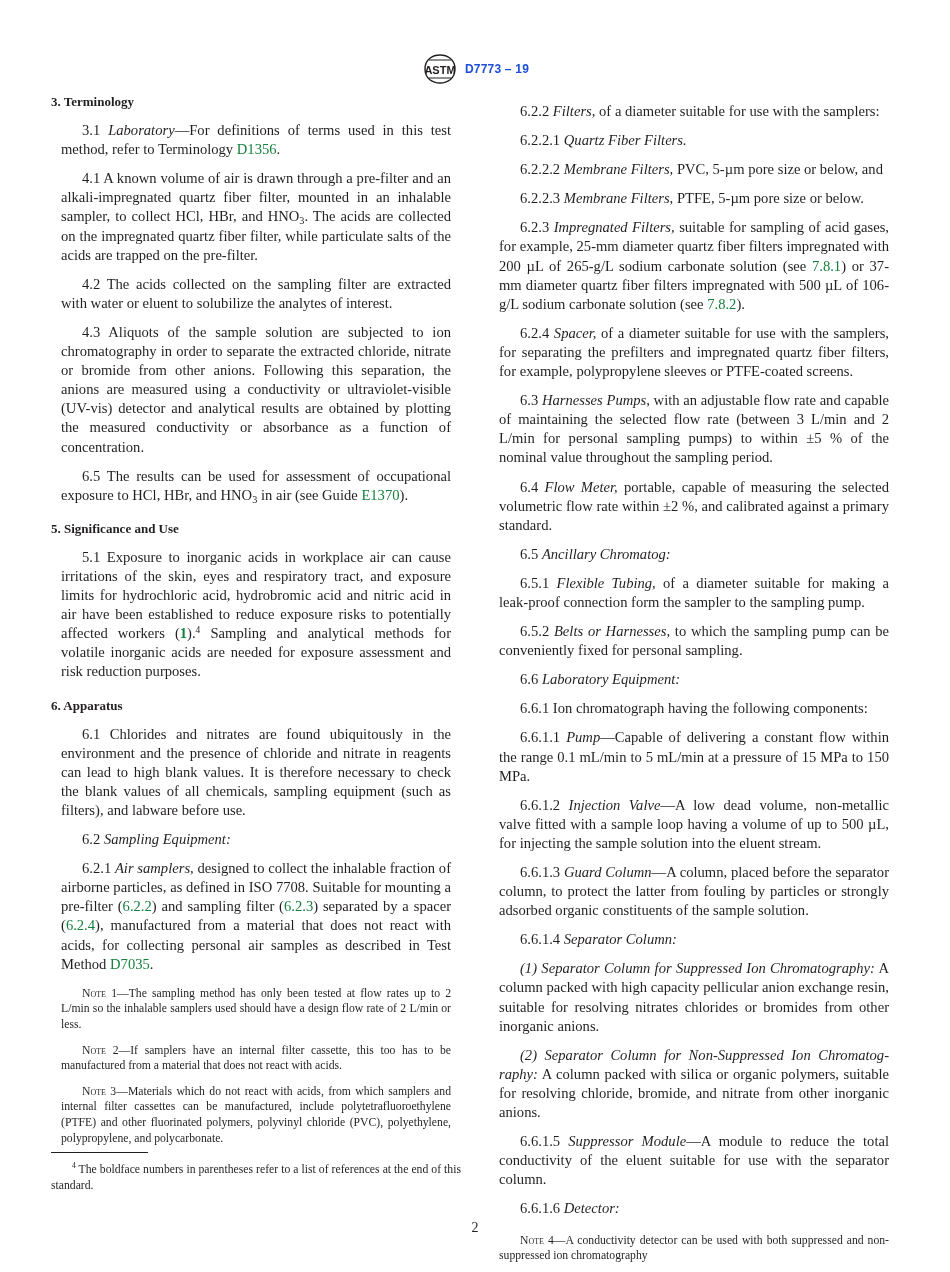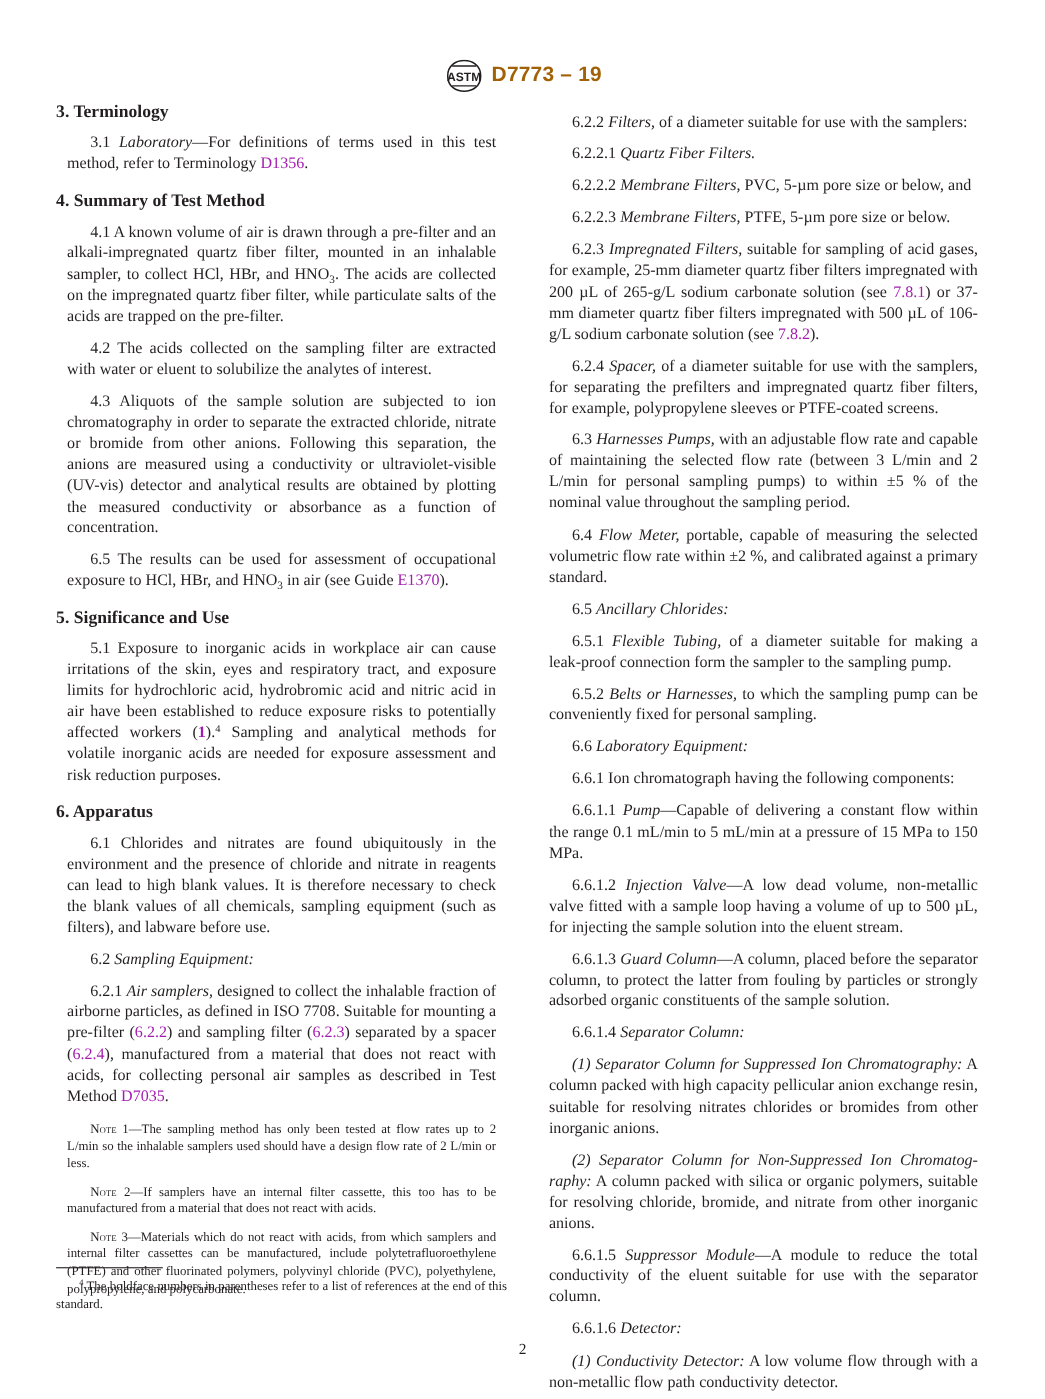--- a/index.html
+++ b/index.html
@@ -10,37 +10,37 @@
   }
   .header {
     position: absolute; top: 54px; left: 0; width: 950px;
     display: flex; justify-content: center; align-items: center; gap: 6px;
   }
   .logo {
     width: 38px; height: 30px; display: inline-block; text-align: right;
   }
   .doc-id {
     font-family: "Liberation Sans", "DejaVu Sans", sans-serif;
-    font-weight: bold; font-size: 19px; letter-spacing: 0.2px; color: #a16207;
+    font-weight: bold; font-size: 12px; letter-spacing: 0.2px; color: #1d4ed8;
   }
   .col {
     position: absolute; top: 92px; width: 410px;
     font-size: 14.6px; line-height: 19.1px; text-align: justify;
     hyphens: manual;
   }
   .col.left { left: 51px; }
   .col.right { left: 489px; }
   .col p { margin: 10px; text-indent: 0; }
   .ind { text-indent: 21px !important; }
-  .h { font-weight: bold; font-size: 16px; margin: 0 0 6px 0 !important; }
+  .h { font-weight: bold; font-size: 13px; margin: 0 0 6px 0 !important; }
   .gap { margin-top: 6px !important; }
   .gap2 { margin-top: 14px !important; }
   .note { font-size: 11.7px; line-height: 15.6px; }
   .sc { font-variant: small-caps; }
-  .lnk { color: #a21caf; }
+  .lnk { color: #15803d; }
   i { font-style: italic; }
   sub { font-size: 70%; vertical-align: -3px; line-height: 0; }
   sup { font-size: 65%; vertical-align: 5px; line-height: 0; }
   .footrule {
     position: absolute; left: 51px; top: 1152px; width: 97px; height: 0;
     border-top: 1px solid #231f20;
   }
   .footnote {
     position: absolute; left: 51px; top: 1162px; width: 410px;
     font-size: 11.7px; line-height: 15.6px; text-align: justify;
@@ -61,21 +61,20 @@
       <path d="M8 6 L30 6 M8 24 L30 24" stroke="#231f20" stroke-width="1.2"></path>
     </svg>
   </span>
   <span class="doc-id">D7773 – 19</span>
 </div>
 
 <div class="col left">
   <p class="h">3. Terminology</p>
   <p class="ind"><span>3.1</span> <i>Laboratory</i><span>—For definitions of terms used in this test method, refer to Terminology </span><span class="lnk">D1356</span><span>.</span></p>
 
-  <p class="h gap2">4. Summary of Test Method</p>
   <p class="ind"><span>4.1 A known volume of air is drawn through a pre-filter and an alkali-impregnated quartz fiber filter, mounted in an inhal­able sampler, to collect HCl, HBr, and HNO</span><sub>3</sub><span>. The acids are collected on the impregnated quartz fiber filter, while particu­late salts of the acids are trapped on the pre-filter.</span></p>
   <p class="ind gap">4.2 The acids collected on the sampling filter are extracted with water or eluent to solubilize the analytes of interest.</p>
   <p class="ind gap">4.3 Aliquots of the sample solution are subjected to ion chromatography in order to separate the extracted chloride, nitrate or bromide from other anions. Following this separation, the anions are measured using a conductivity or ultraviolet-visible (UV-vis) detector and analytical results are obtained by plotting the measured conductivity or absorbance as a function of concentration.</p>
   <p class="ind gap"><span>6.5 The results can be used for assessment of occupational exposure to HCl, HBr, and HNO</span><sub>3</sub><span> in air (see Guide </span><span class="lnk">E1370</span><span>).</span></p>
 
   <p class="h gap2">5. Significance and Use</p>
   <p class="ind"><span>5.1 Exposure to inorganic acids in workplace air can cause irritations of the skin, eyes and respiratory tract, and exposure limits for hydrochloric acid, hydrobromic acid and nitric acid in air have been established to reduce exposure risks to potentially affected workers (</span><b class="lnk">1</b><span>).</span><sup>4</sup><span> Sampling and analytical methods for volatile inorganic acids are needed for exposure assessment and risk reduction purposes.</span></p>
 
   <p class="h gap2">6. Apparatus</p>
   <p class="ind">6.1 Chlorides and nitrates are found ubiquitously in the environment and the presence of chloride and nitrate in reagents can lead to high blank values. It is therefore necessary to check the blank values of all chemicals, sampling equipment (such as filters), and labware before use.</p>
@@ -92,30 +91,29 @@
 
 <div class="col right">
   <p class="ind"><span>6.2.2</span> <i>Filters,</i><span> of a diameter suitable for use with the sam­plers:</span></p>
   <p class="ind"><span>6.2.2.1</span> <i>Quartz Fiber Filters.</i></p>
   <p class="ind"><span>6.2.2.2</span> <i>Membrane Filters,</i><span> PVC, 5-µm pore size or below, and</span></p>
   <p class="ind"><span>6.2.2.3</span> <i>Membrane Filters,</i><span> PTFE, 5-µm pore size or below.</span></p>
   <p class="ind"><span>6.2.3</span> <i>Impregnated Filters,</i><span> suitable for sampling of acid gases, for example, 25-mm diameter quartz fiber filters impreg­nated with 200 µL of 265-g/L sodium carbonate solution (see </span><span class="lnk">7.8.1</span><span>) or 37-mm diameter quartz fiber filters impregnated with 500 µL of 106-g/L sodium carbonate solution (see </span><span class="lnk">7.8.2</span><span>).</span></p>
   <p class="ind gap"><span>6.2.4</span> <i>Spacer,</i><span> of a diameter suitable for use with the samplers, for separating the prefilters and impregnated quartz fiber filters, for example, polypropylene sleeves or PTFE-coated screens.</span></p>
   <p class="ind gap"><span>6.3</span> <i>Harnesses Pumps,</i><span> with an adjustable flow rate and capable of maintaining the selected flow rate (between 3 L/min and 2 L/min for personal sampling pumps) to within ±5 % of the nominal value throughout the sampling period.</span></p>
   <p class="ind gap"><span>6.4</span> <i>Flow Meter,</i><span> portable, capable of measuring the selected volumetric flow rate within ±2 %, and calibrated against a primary standard.</span></p>
-  <p class="ind gap"><span>6.5</span> <i>Ancillary Chlorides:</i></p>
+  <p class="ind gap"><span>6.5</span> <i>Ancillary Chromatog:</i></p>
   <p class="ind"><span>6.5.1</span> <i>Flexible Tubing,</i><span> of a diameter suitable for making a leak-proof connection form the sampler to the sampling pump.</span></p>
   <p class="ind"><span>6.5.2</span> <i>Belts or Harnesses,</i><span> to which the sampling pump can be conveniently fixed for personal sampling.</span></p>
   <p class="ind gap"><span>6.6</span> <i>Laboratory Equipment:</i></p>
   <p class="ind">6.6.1 Ion chromatograph having the following components:</p>
   <p class="ind"><span>6.6.1.1</span> <i>Pump</i><span>—Capable of delivering a constant flow within the range 0.1 mL/min to 5 mL/min at a pressure of 15 MPa to 150 MPa.</span></p>
   <p class="ind"><span>6.6.1.2</span> <i>Injection Valve</i><span>—A low dead volume, non-metallic valve fitted with a sample loop having a volume of up to 500 µL, for injecting the sample solution into the eluent stream.</span></p>
   <p class="ind"><span>6.6.1.3</span> <i>Guard Column</i><span>—A column, placed before the sepa­rator column, to protect the latter from fouling by particles or strongly adsorbed organic constituents of the sample solution.</span></p>
   <p class="ind"><span>6.6.1.4</span> <i>Separator Column:</i></p>
   <p class="ind" style="text-indent:30px"><i>(1) Separator Column for Suppressed Ion Chromatogra­phy:</i><span> A column packed with high capacity pellicular anion exchange resin, suitable for resolving nitrates chlorides or bromides from other inorganic anions.</span></p>
   <p class="ind" style="text-indent:30px"><i>(2) Separator Column for Non-Suppressed Ion Chromatog­raphy:</i><span> A column packed with silica or organic polymers, suitable for resolving chloride, bromide, and nitrate from other inorganic anions.</span></p>
   <p class="ind"><span>6.6.1.5</span> <i>Suppressor Module</i><span>—A module to reduce the total conductivity of the eluent suitable for use with the separator column.</span></p>
   <p class="ind"><span>6.6.1.6</span> <i>Detector:</i></p>
-  <p class="ind" style="text-indent:30px"><i>(1) Conductivity Detector:</i><span> A low volume flow through with a non-metallic flow path conductivity detector.</span></p>
   <p class="ind note" style="margin-top:14px"><span class="sc">Note 4</span><span>—A conductivity detector can be used with both suppressed and non-suppressed ion chromatography</span></p>
 </div>
 
 <div class="pageno">2</div>
 
 </body></html>

